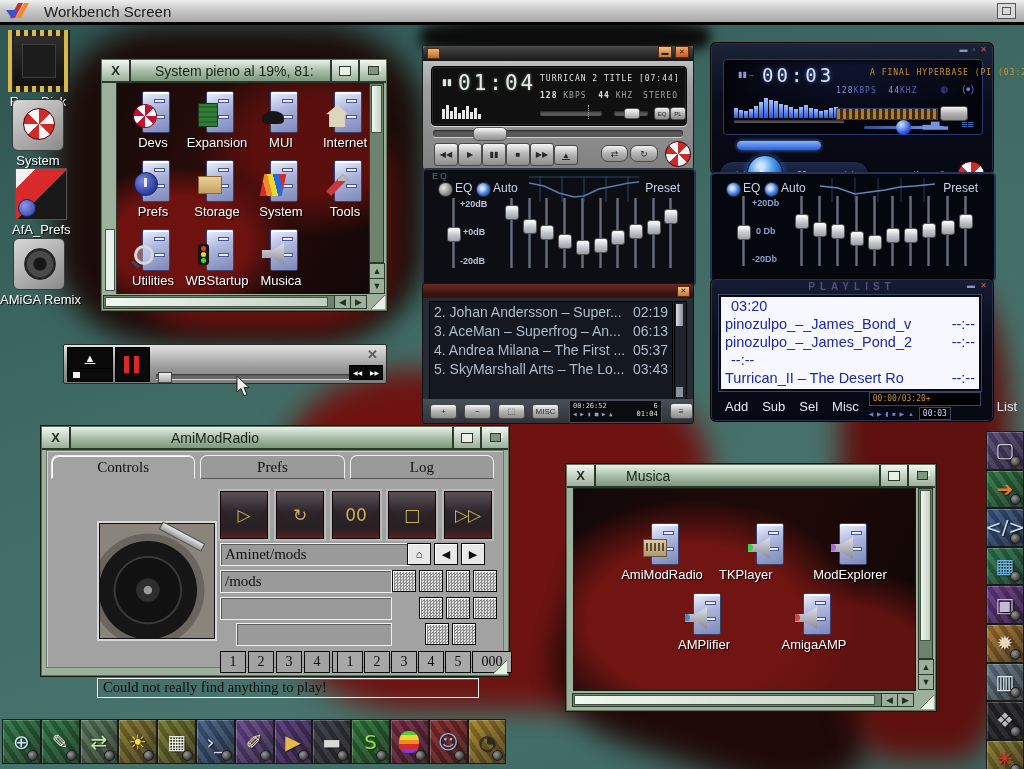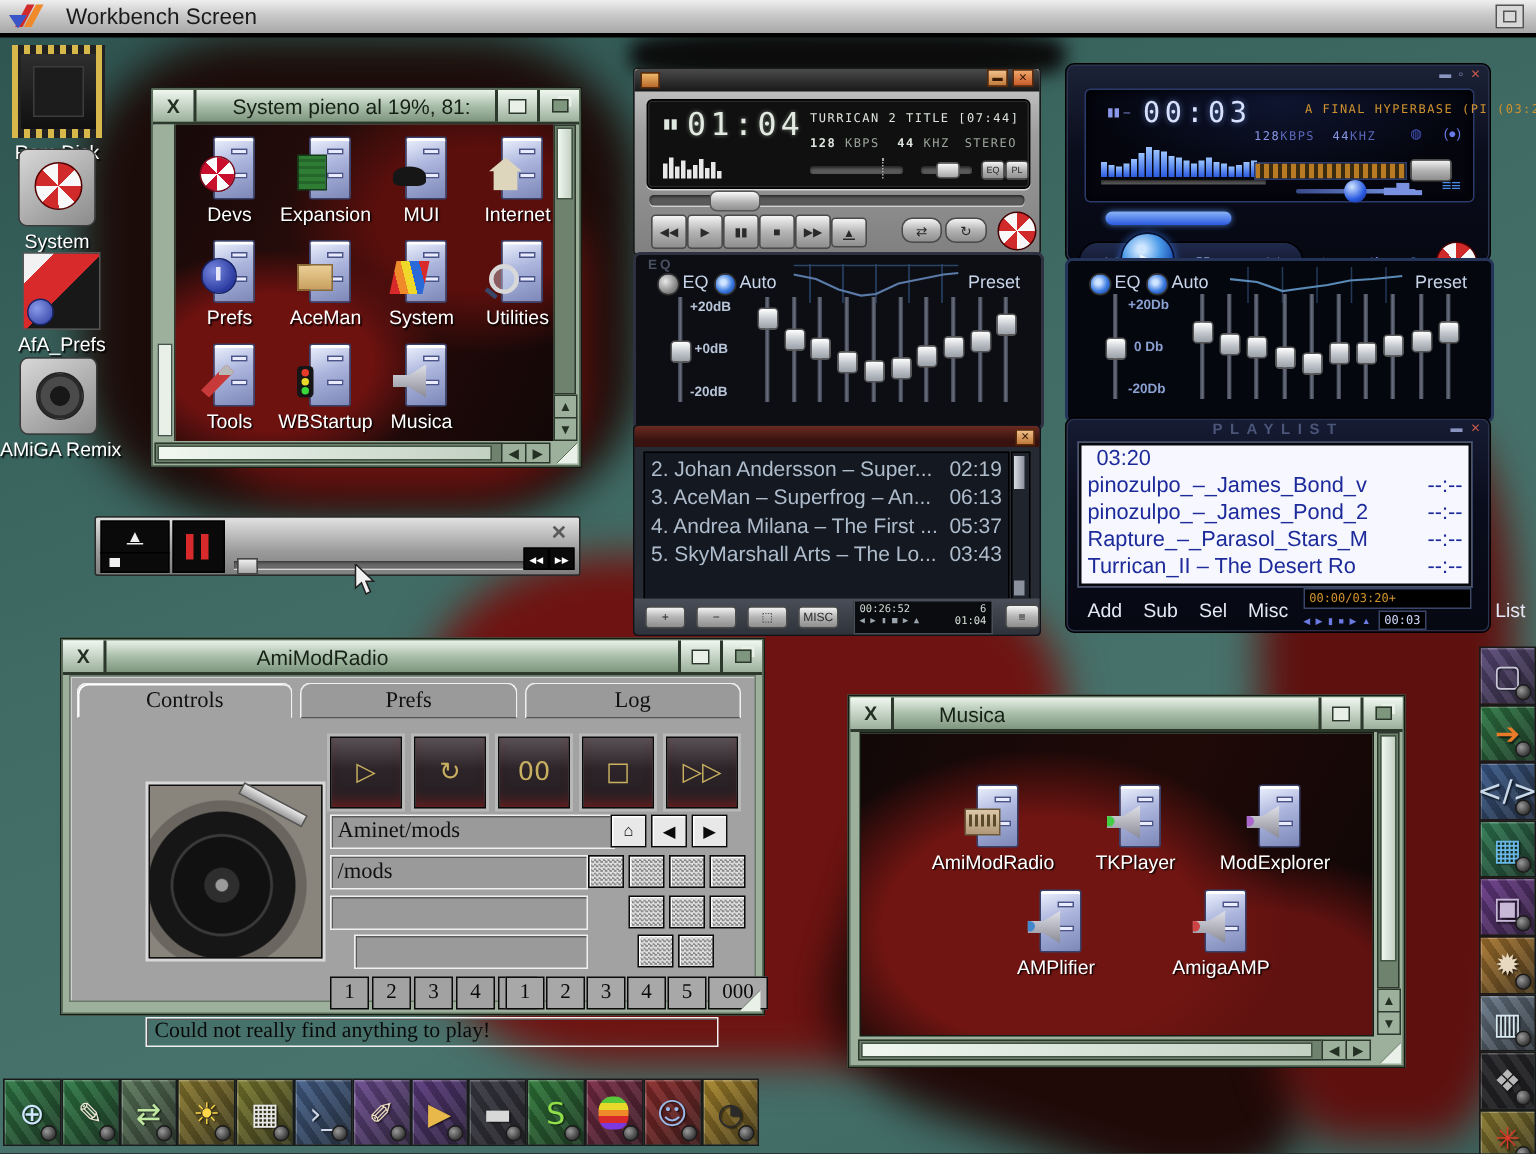--- a/index.html
+++ b/index.html
@@ -325,51 +325,51 @@
             <div class="ilabel">Prefs</div>
           </div>
           <div style="text-align: center;">
             <div class="drawer">
               <div class="dbody">
                 <i style="top: 7px;"></i>
                 <i style="top: 23px;"></i>
               </div>
               <div class="em em-box"></div>
             </div>
-            <div class="ilabel">AceMan</div>
+            <div class="ilabel">Storage</div>
           </div>
           <div style="text-align: center;">
             <div class="drawer">
               <div class="dbody">
                 <i style="top: 7px;"></i>
                 <i style="top: 23px;"></i>
               </div>
               <div class="em em-stripes"></div>
             </div>
             <div class="ilabel">System</div>
           </div>
           <div style="text-align: center;">
             <div class="drawer">
               <div class="dbody">
                 <i style="top: 7px;"></i>
                 <i style="top: 23px;"></i>
               </div>
-              <div class="em em-magnifier"></div>
-            </div>
-            <div class="ilabel">Utilities</div>
+              <div class="em em-tools"></div>
+            </div>
+            <div class="ilabel">Tools</div>
           </div>
           <div style="text-align: center;">
             <div class="drawer">
               <div class="dbody">
                 <i style="top: 7px;"></i>
                 <i style="top: 23px;"></i>
               </div>
-              <div class="em em-tools"></div>
-            </div>
-            <div class="ilabel">Tools</div>
+              <div class="em em-magnifier"></div>
+            </div>
+            <div class="ilabel">Utilities</div>
           </div>
           <div style="text-align: center;">
             <div class="drawer">
               <div class="dbody">
                 <i style="top: 7px;"></i>
                 <i style="top: 23px;"></i>
               </div>
               <div class="em em-traffic"></div>
             </div>
             <div class="ilabel">WBStartup</div>
@@ -699,21 +699,20 @@
         </div>
         <div class="pl2row">
           <div class="t">pinozulpo_–_James_Bond_v</div>
           <div class="d" style="margin-left: 6px;">--:--</div>
         </div>
         <div class="pl2row">
           <div class="t">pinozulpo_–_James_Pond_2</div>
           <div class="d" style="margin-left: 6px;">--:--</div>
         </div>
         <div class="pl2row">
-          <div class="t">Rapture_–_Parasol_Stars_M</div>
           <div class="d" style="margin-left: 6px;">--:--</div>
         </div>
         <div class="pl2row">
           <div class="t">Turrican_II – The Desert Ro</div>
           <div class="d" style="margin-left: 6px;">--:--</div>
         </div>
       </div>
     <div class="pl2bot">
       <span class="pl2btn">Add</span>
       <span class="pl2btn">Sub</span>
@@ -835,21 +834,21 @@
         <div class="musico" style="text-align: center; left: 40px; top: 34px;">
           <div class="drawer">
             <div class="dbody">
               <i style="top: 7px;"></i>
               <i style="top: 23px;"></i>
             </div>
             <div class="em em-radio"></div>
           </div>
           <div class="ilabel">AmiModRadio</div>
         </div>
-        <div class="musico" style="text-align: center; left: 135px; top: 34px;">
+        <div class="musico" style="text-align: left; left: 145px; top: 34px;">
           <div class="drawer">
             <div class="dbody">
               <i style="top: 7px;"></i>
               <i style="top: 23px;"></i>
             </div>
             <div class="em em-speaker">
               <div class="emdot" style="background: rgb(68, 204, 68);"></div>
             </div>
           </div>
           <div class="ilabel">TKPlayer</div>

